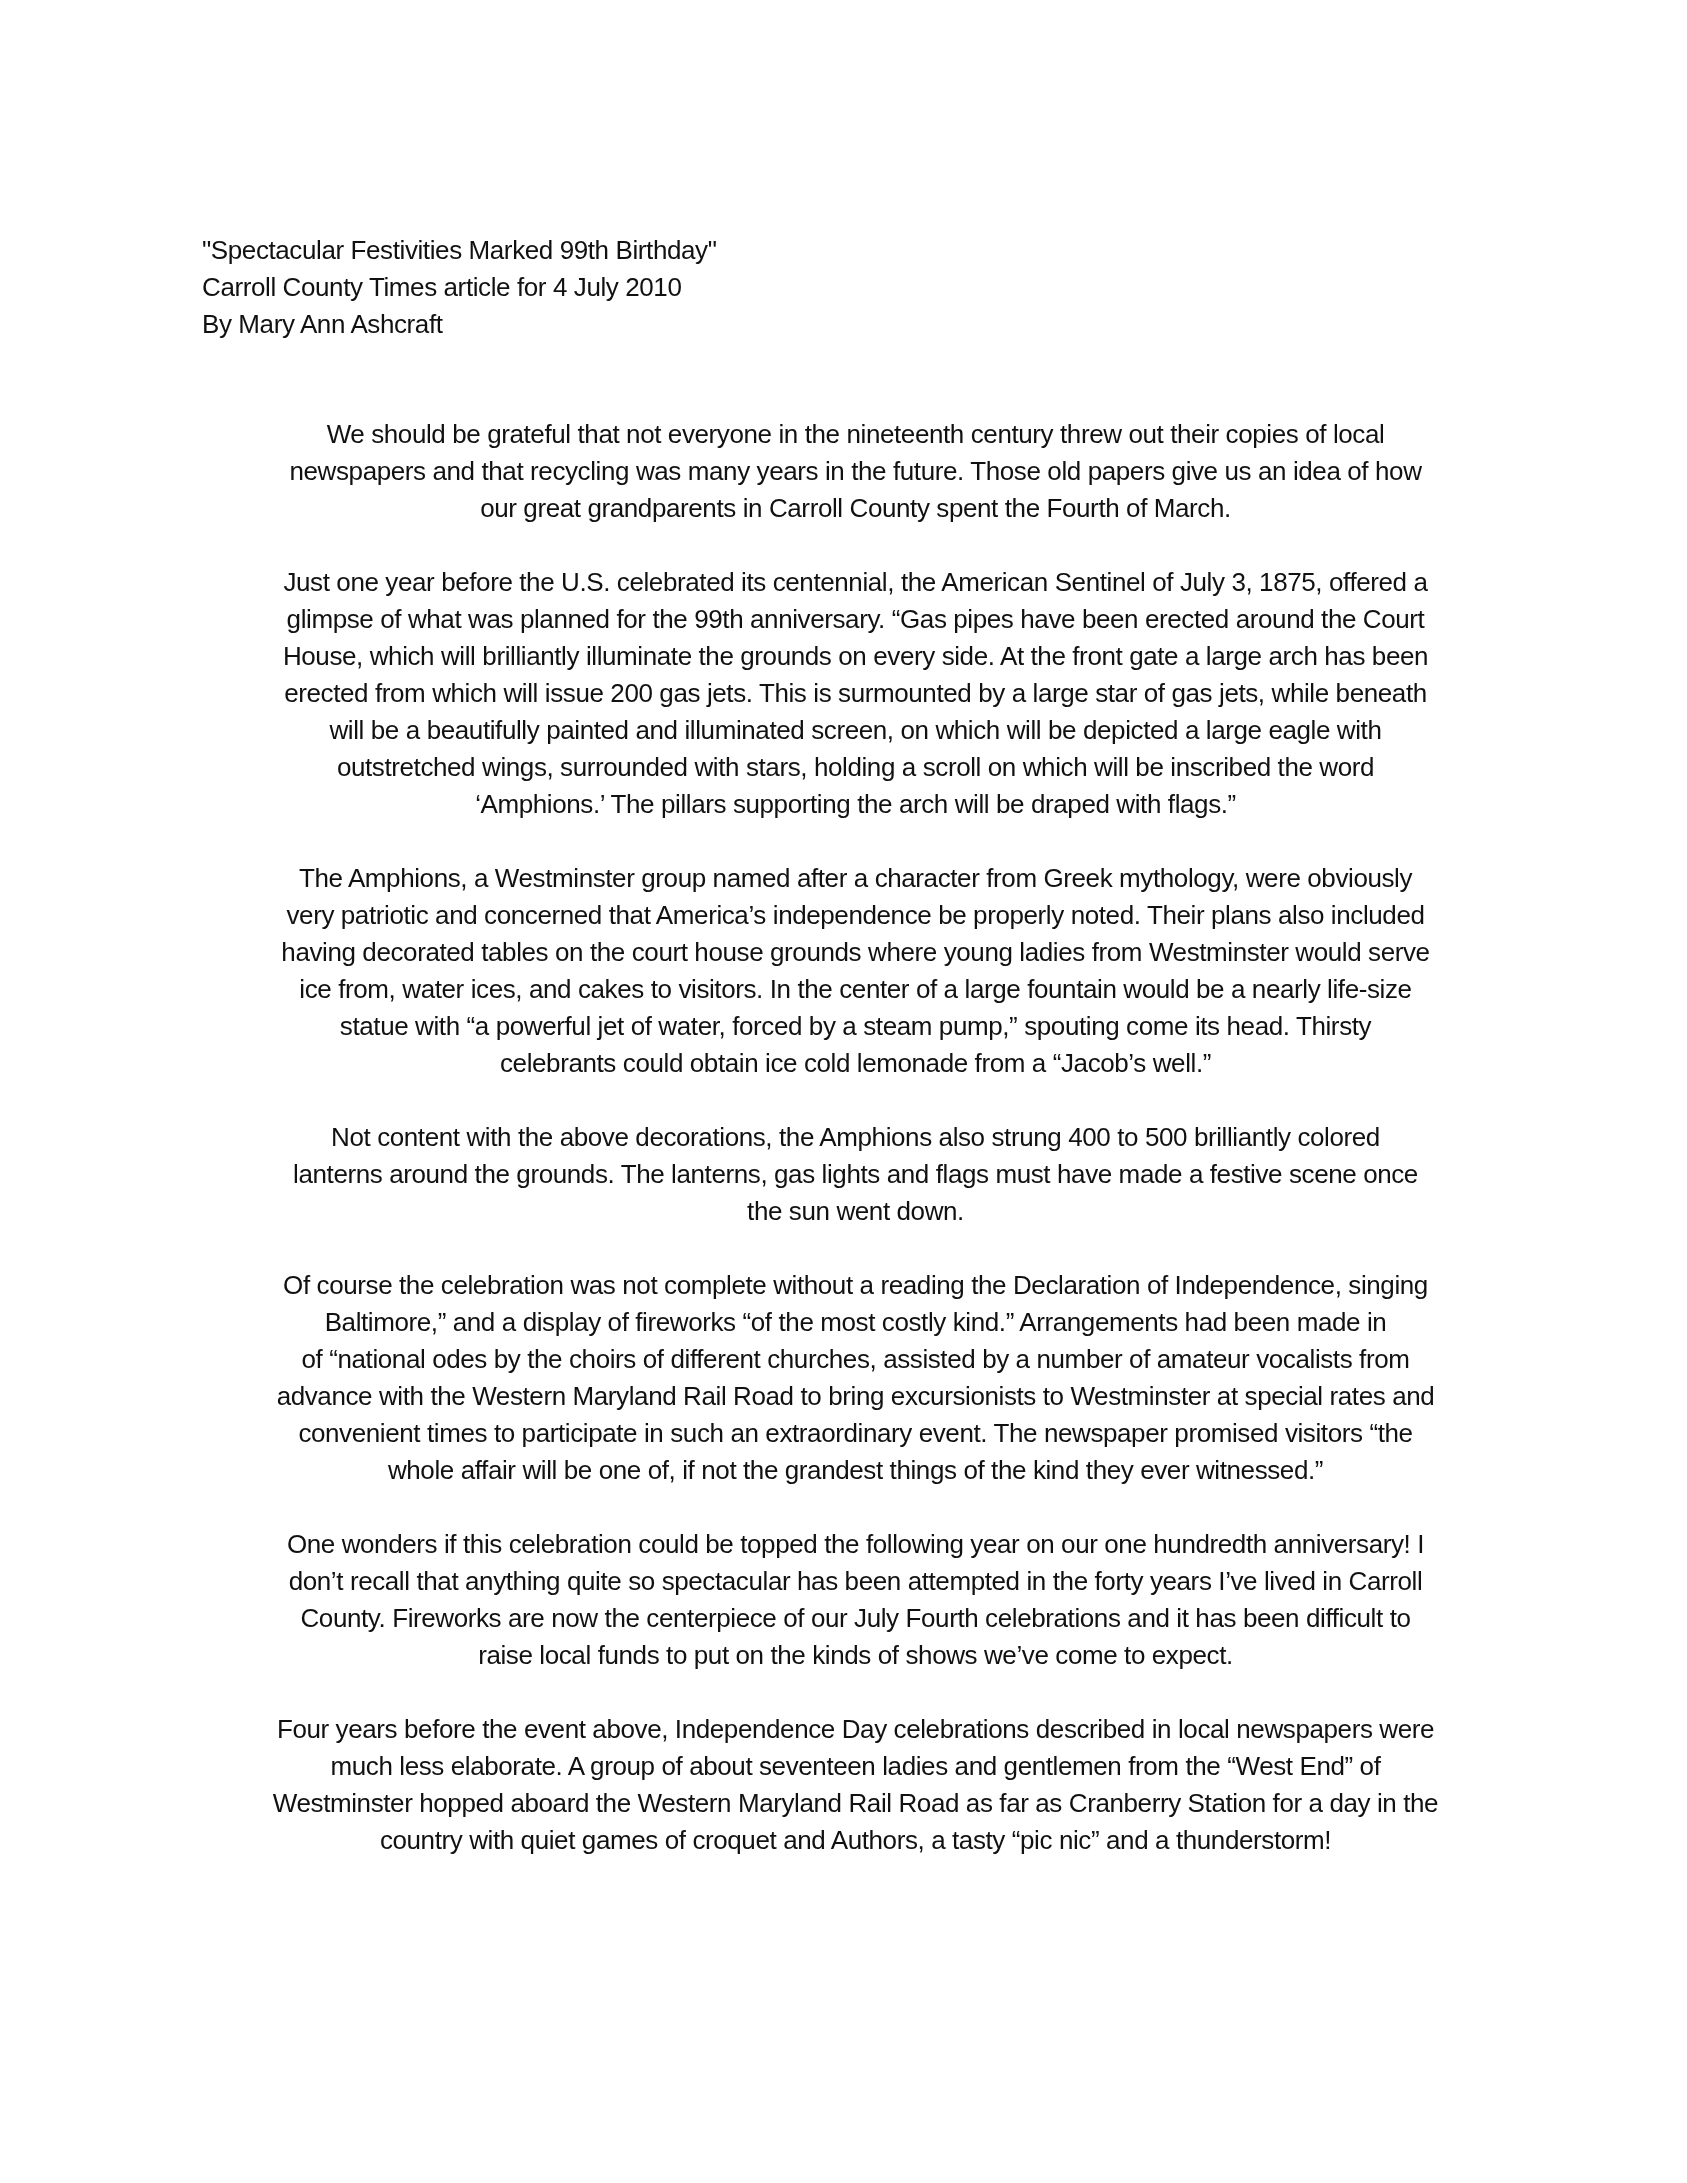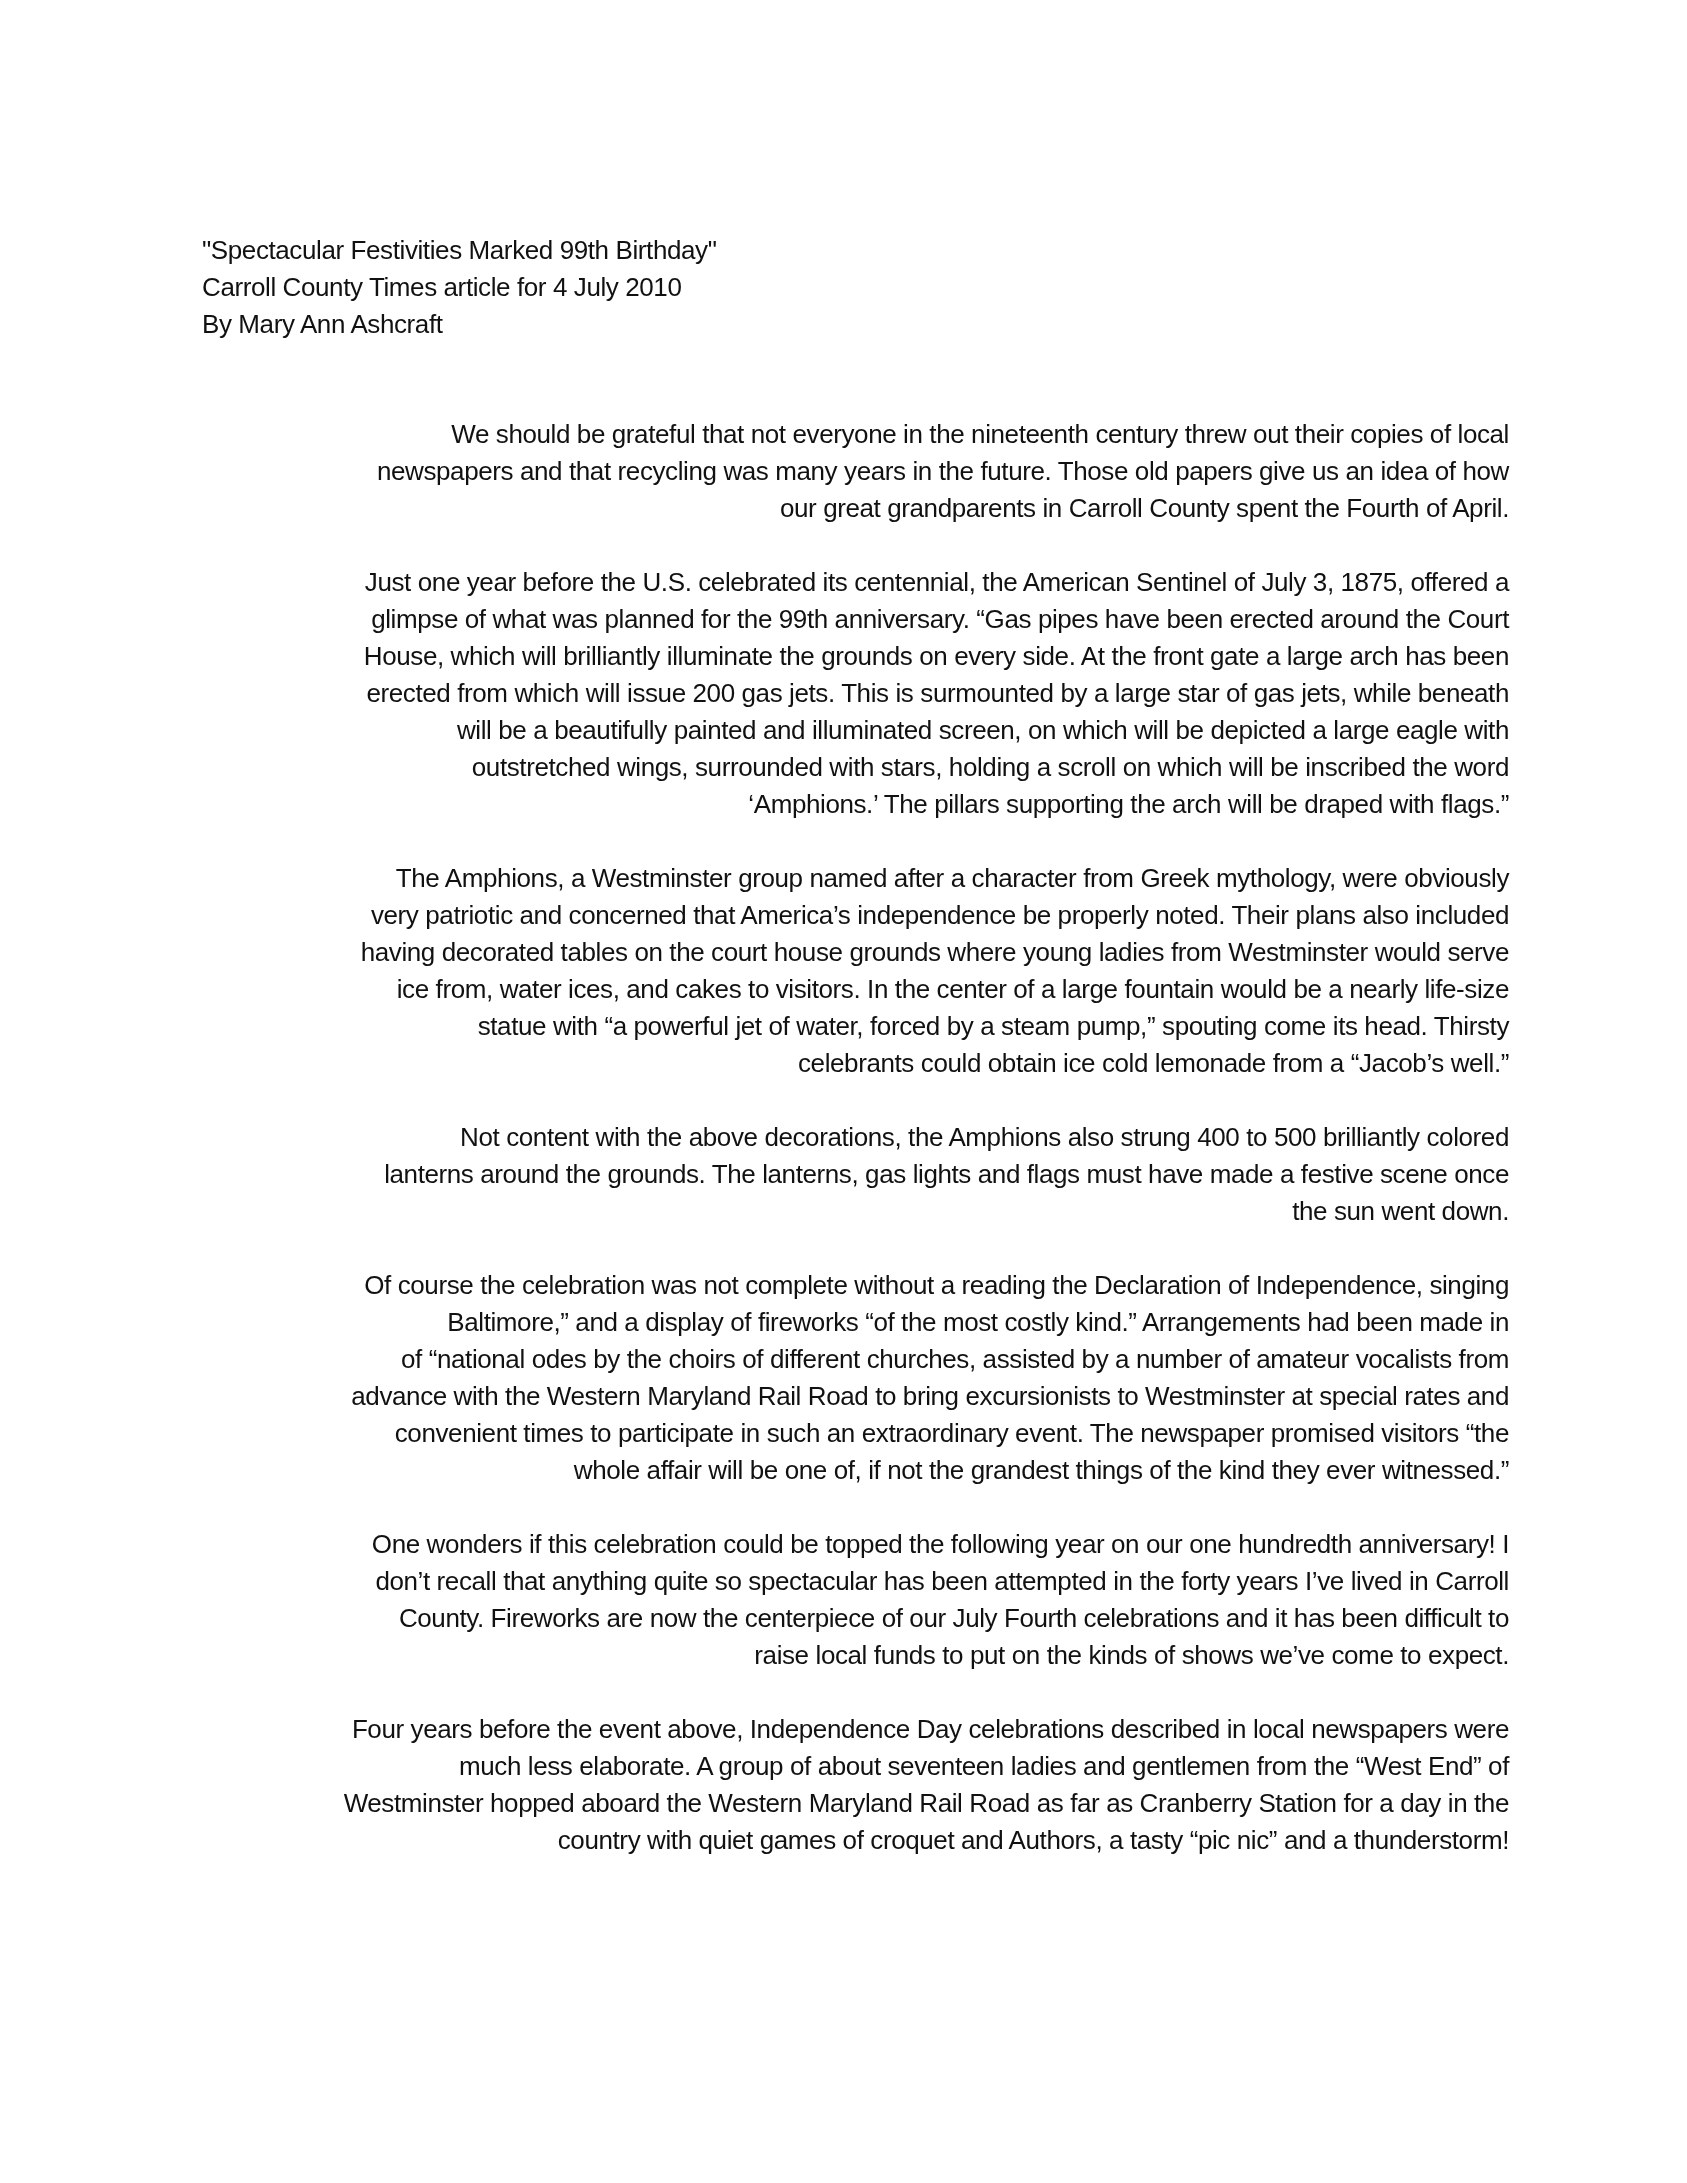--- a/index.html
+++ b/index.html
@@ -26,41 +26,41 @@
     }
     .header-block {
       margin: 0 0 73px 0;
     }
     .header-line {
       display: block;
       white-space: nowrap;
     }
     .paragraph {
       margin: 0 0 37px 0;
-      text-align: right;
+      text-align: center;
     }
     .line {
       display: block;
       white-space: nowrap;
     }
   </style>
 </head>
 <body>
 
 <div class="page">
   <div class="header-block">
     <span class="header-line">"Spectacular Festivities Marked 99th Birthday"</span>
     <span class="header-line">Carroll County Times article for 4 July 2010</span>
     <span class="header-line">By Mary Ann Ashcraft</span>
   </div>
 
   <div class="paragraph">
     <span class="line">We should be grateful that not everyone in the nineteenth century threw out their copies of local</span>
     <span class="line">newspapers and that recycling was many years in the future.  Those old papers give us an idea of how</span>
-    <span class="line">our great grandparents in Carroll County spent the Fourth of April.</span>
+    <span class="line">our great grandparents in Carroll County spent the Fourth of March.</span>
   </div>
 
   <div class="paragraph">
     <span class="line">Just one year before the U.S. celebrated its centennial, the American Sentinel of July 3, 1875, offered a</span>
     <span class="line">glimpse of what was planned for the 99th anniversary.  “Gas pipes have been erected around the Court</span>
     <span class="line">House, which will brilliantly illuminate the grounds on every side.  At the front gate a large arch has been</span>
     <span class="line">erected from which will issue 200 gas jets.  This is surmounted by a large star of gas jets, while beneath</span>
     <span class="line">will be a beautifully painted and illuminated screen, on which will be depicted a large eagle with</span>
     <span class="line">outstretched wings, surrounded with stars, holding a scroll on which will be inscribed the word</span>
     <span class="line">‘Amphions.’  The pillars supporting the arch will be draped with flags.”</span>

